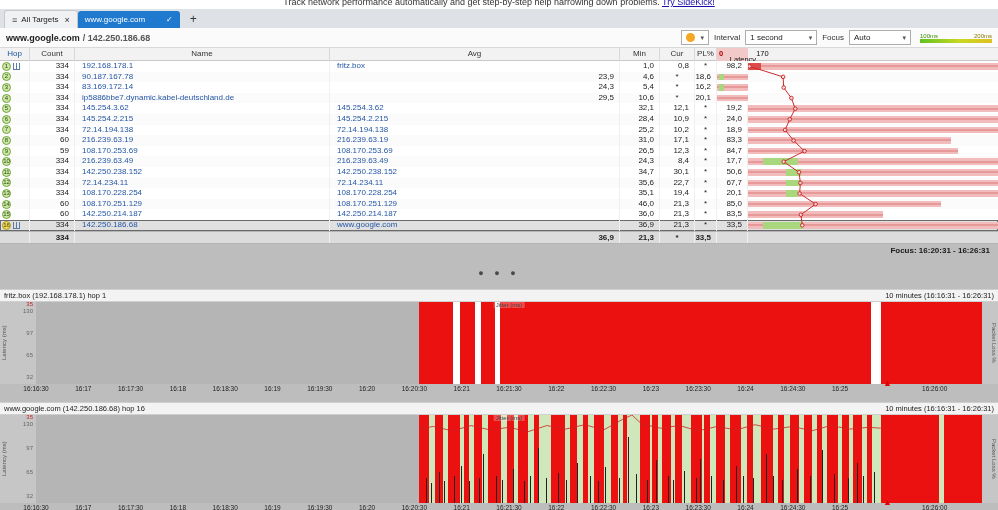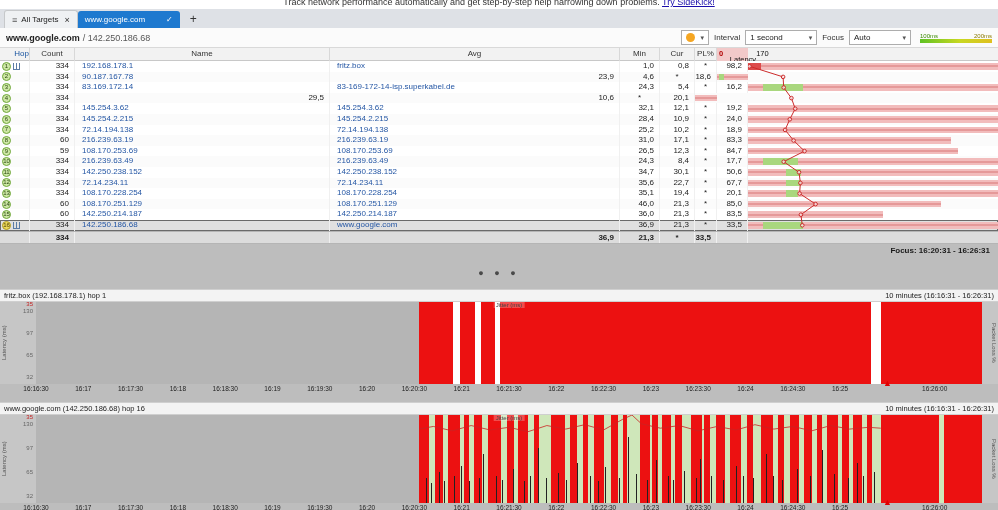--- a/index.html
+++ b/index.html
@@ -14,37 +14,37 @@
   .tab{display:flex;align-items:center;gap:4px;height:17px;padding:0 7px;font-size:8px;border-radius:3px 3px 0 0;cursor:pointer;}
   .tab.all{background:#eff1f3;color:#222;border:1px solid #c6c8ca;border-bottom:none;}
   .tab.active{background:#1e79cf;color:#fff;min-width:88px;}
   .tab-ico{font-size:9px;color:#555;}
   .tab-close{font-size:9px;color:#333;margin-left:2px;}
   .tab-check{color:#fff;font-size:8px;margin-left:auto;}
   .newtab{margin-left:6px;font-size:12px;color:#333;line-height:17px;padding:0 4px;cursor:pointer;}
   
   .thead-bar{height:19px;background:#fbfbfb;border-bottom:1px solid #d9d9d9;display:flex;align-items:center;padding:0 6px;font-size:9px;color:#222;}
   .target-name{font-weight:bold;}
-  .target-ip{color:#555;margin-left:3px;}
+  .target-ip{color:#555;margin-left:3px;font-weight:bold;}
   .controls{margin-left:auto;display:flex;align-items:center;gap:5px;}
   .chip{height:13px;border:1px solid #adadad;background:#fff;font-size:8px;display:flex;align-items:center;padding:0 4px;gap:5px;cursor:pointer;}
   .chip .caret{color:#555;font-size:7px;margin-left:auto;}
   .chip.iv{width:62px;} .chip.fo{width:52px;}
   .health-dot{width:9px;height:9px;border-radius:50%;background:#f5a623;}
   .ctl-label{font-size:8px;color:#333;}
   .legend{display:flex;flex-direction:column;justify-content:center;margin-left:4px;}
   .legend-labels{display:flex;justify-content:space-between;font-size:6px;width:72px;}
   .legend-low{color:#3a8a00;} .legend-high{color:#8a7a00;}
   .legend-bar{width:72px;height:4px;background:linear-gradient(to right,#5fc224,#c8d822 55%,#e0c020);}
   
   .tablewrap{background:#fff;}
   .grid-row{display:grid;grid-template-columns:30px 45px 255px 290px 40px 35px 22px 31px 1fr;}
   .theadrow{height:12px;line-height:12px;background:#f2f2f2;border-bottom:1px solid #c8c8c8;font-size:8px;color:#333;}
   .th{border-right:1px solid #d8d8d8;text-align:center;overflow:hidden;white-space:nowrap;}
-  .th.hop{text-align:right;color:#1a55a0;}
+  .th.hop{text-align:center;color:#1a55a0;}
   .th-lat{display:flex;background:#f2c9c9;font-size:7.5px;align-items:center;}
   .th-lat .l{color:#b00000;font-weight:bold;padding-left:2px;}
   .th-lat .c{flex:1;text-align:right;color:#111;}
   .th-lat .r{padding-right:2px;color:#111;}
   .tbody{position:relative;}
   .row{height:10.6px;line-height:10.6px;font-size:8px;background:#fff;cursor:default;}
   .row.alt{background:#fbfbfb;}
   .row.selected{background:#e0e0e0;box-shadow:inset 0 0 0 1px #6a6a6a;}
   .cell{overflow:hidden;white-space:nowrap;border-right:1px solid #f0f0f0;}
   .cell.r{text-align:right;padding-right:5px;color:#222;}
@@ -186,35 +186,35 @@
             <div class="lbar" style="width: 100%;"></div>
             <div class="lgreen" style="left: 6%; width: 16%;"></div>
           </div>
         </div>
         <div class="grid-row row">
           <div class="hopcell">
             <span class="hopc">3</span>
           </div>
           <div class="cell r">334</div>
           <div class="cell blue">83.169.172.14</div>
-          <div class="cell blue">83-169-172-14-isp.superkabel.de</div>
           <div class="cell r">24,3</div>
           <div class="cell r">5,4</div>
           <div class="cell ctr">*</div>
           <div class="cell r">16,2</div>
           <div class="lat">
             <div class="lbar" style="width: 100%;"></div>
             <div class="lgreen" style="left: 6%; width: 16%;"></div>
           </div>
         </div>
         <div class="grid-row row alt">
           <div class="hopcell">
             <span class="hopc">4</span>
           </div>
           <div class="cell r">334</div>
+          <div class="cell blue">ip5886bbe7.dynamic.kabel-deutschland.de</div>
           <div class="cell r">29,5</div>
           <div class="cell r">10,6</div>
           <div class="cell ctr">*</div>
           <div class="cell r">20,1</div>
           <div class="lat">
             <div class="lbar" style="width: 100%;"></div>
           </div>
         </div>
         <div class="grid-row row">
           <div class="hopcell">

